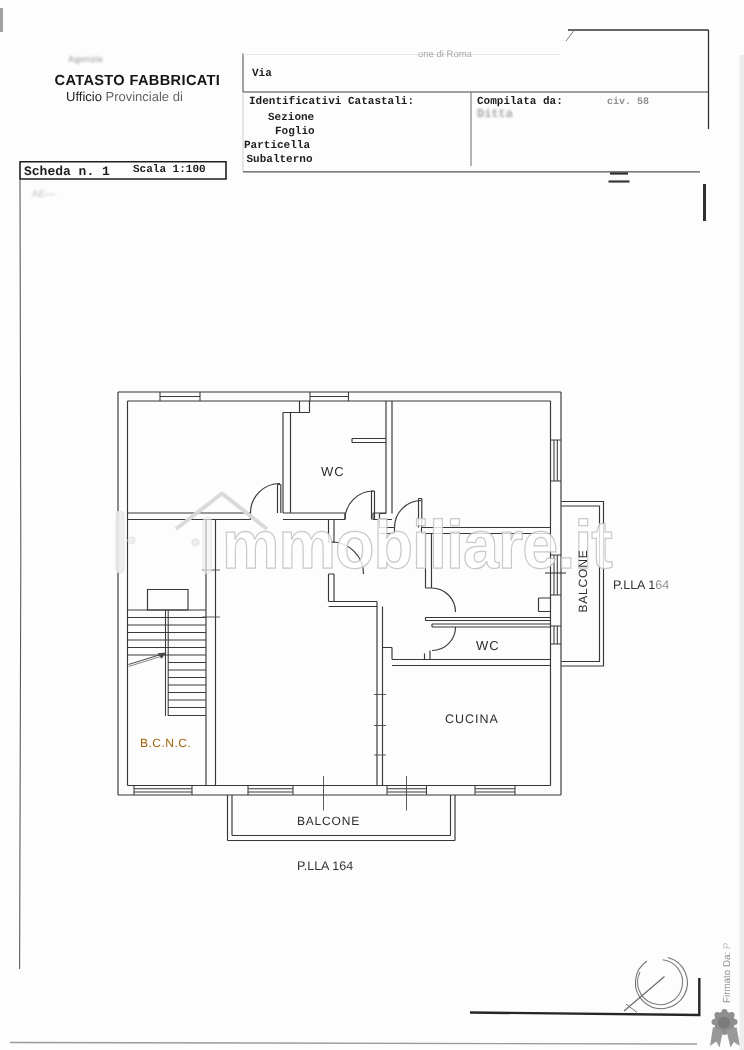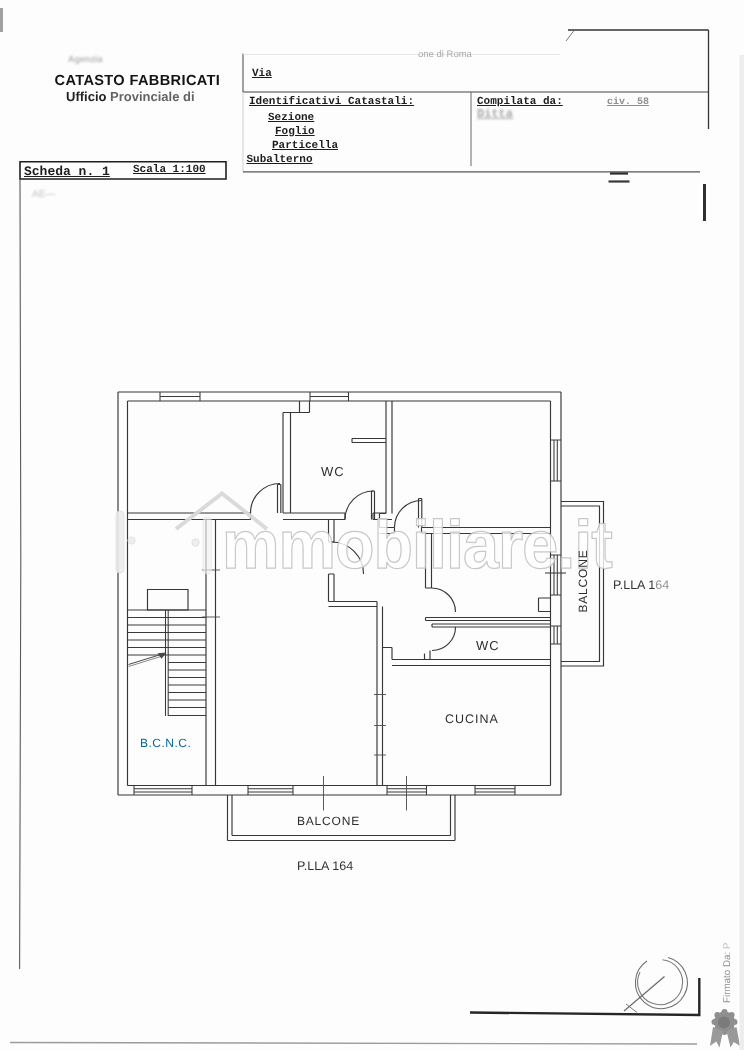--- a/index.html
+++ b/index.html
@@ -1,19 +1,19 @@
 <!DOCTYPE html>
 <html><head>
 <meta charset="utf-8">
 <style>
   html,body{margin:0;padding:0;}
   body{width:744px;height:1050px;background:#fdfdfd;position:relative;overflow:hidden;-webkit-font-smoothing:antialiased;text-rendering:geometricPrecision;
        font-family:"Liberation Sans",sans-serif;}
   .t{position:absolute;white-space:pre;}
-  .mono{font-family:"Liberation Mono",monospace;font-weight:bold;color:#1d1d1d;text-decoration:underline;}
+  .mono{font-family:"Liberation Mono",monospace;font-weight:bold;color:#1d1d1d;}
   svg{position:absolute;left:0;top:0;}
 </style>
 </head>
 <body>
 
 <svg width="744" height="1050" viewBox="0 0 744 1050" fill="none">
 
 <path d="M243,53.5 V92" stroke="#555" stroke-width="1.1"></path>
 <path d="M243,92 H708.5" stroke="#444" stroke-width="1.1"></path>
 <path d="M568,30 H708.5" stroke="#333" stroke-width="1.3"></path>
@@ -165,35 +165,35 @@
 
 <rect x="739.5" y="55" width="4.5" height="995" fill="#ededed" stroke="none"></rect>
 </svg>
 
 <div style="position:absolute;left:0;top:8px;width:2.5px;height:24px;background:#555;opacity:.55;"></div>
 
 <div class="t" style="left:68px;top:54px;font-size:9px;color:#b6b6b6;filter:blur(1px);font-weight:bold;">Agenzia</div>
 
 <div class="t" style="left:54.5px;top:73px;font-size:14.6px;font-weight:bold;color:#141414;letter-spacing:0.35px;">CATASTO FABBRICATI</div>
 
-<div class="t" style="left:66px;top:88.5px;font-size:13px;font-weight:bold;color:#222;">Ufficio <span style="color:#3d3d3d;filter:blur(0.6px);opacity:.8;">Provinciale di</span></div>
+<div class="t" style="left:66px;top:88.5px;font-size:13px;font-weight:normal;color:#222;">Ufficio <span style="color:#3d3d3d;filter:blur(0.6px);opacity:.8;">Provinciale di</span></div>
 
 <div class="t" style="left:418px;top:49px;font-size:9.5px;color:#aaaaaa;filter:blur(0.7px);">one di Roma</div>
 
 <div class="t mono" style="left:252px;top:68px;font-size:11px;">Via</div>
 
 <div class="t mono" style="left:607px;top:69px;font-size:10px;color:#909090;filter:blur(0.5px);font-weight:bold;margin-top:28px;">civ. 58</div>
 
 <div class="t mono" style="left:249px;top:96px;font-size:11px;">Identificativi Catastali:</div>
 
 <div class="t mono" style="left:268px;top:111.5px;font-size:11px;">Sezione</div>
 
 <div class="t mono" style="left:275px;top:125.8px;font-size:11px;">Foglio</div>
 
-<div class="t mono" style="left:244px;top:140px;font-size:11px;padding-left:28px;">Particella</div>
+<div class="t mono" style="left:244px;top:140px;font-size:11px;">Particella</div>
 
 <div class="t mono" style="left:246.5px;top:154.2px;font-size:11px;">Subalterno</div>
 
 <div class="t mono" style="left:477px;top:96px;font-size:11px;">Compilata da:</div>
 
 <div class="t mono" style="left:477px;top:107px;font-size:12px;color:#a5a5a5;filter:blur(0.8px);">Ditta</div>
 
 <div class="t mono" style="left:24px;top:164px;font-size:13px;">Scheda n. 1</div>
 
 <div class="t mono" style="left:133px;top:164px;font-size:11px;">Scala 1:100</div>
@@ -211,21 +211,21 @@
 <div class="t" style="z-index:6;left:222px;top:506px;font-size:68px;font-weight:bold;letter-spacing:-1px;
      color:rgba(255,255,255,0.8);-webkit-text-stroke:1.25px rgba(192,192,192,0.85);
      transform:scaleX(0.95);transform-origin:left top;">mmobiliare.it</div>
 
 <div class="t" style="z-index:7;left:321px;top:464px;font-size:13px;color:#2e2e2e;letter-spacing:1px;">WC</div>
 
 <div class="t" style="z-index:7;left:476px;top:637.5px;font-size:13px;color:#2e2e2e;letter-spacing:1px;">WC</div>
 
 <div class="t" style="z-index:7;left:445px;top:711.5px;font-size:12.5px;color:#2e2e2e;letter-spacing:1px;">CUCINA</div>
 
-<div class="t" style="z-index:7;left:140px;top:735.5px;font-size:12px;color:#0369a1;letter-spacing:0.5px;">B.C.N.C.</div>
+<div class="t" style="z-index:7;left:140px;top:735.5px;font-size:12px;color:#a16207;letter-spacing:0.5px;">B.C.N.C.</div>
 
 <div class="t" style="z-index:7;left:297px;top:813.5px;font-size:12px;color:#2e2e2e;letter-spacing:0.8px;">BALCONE</div>
 
 <div class="t" style="z-index:7;left:553px;top:576px;font-size:12px;color:#2e2e2e;letter-spacing:0.8px;transform:rotate(-90deg);width:59px;text-align:center;">BALCONE</div>
 
 <div class="t" style="z-index:7;left:613px;top:577.5px;font-size:12.5px;color:#333;">P.LLA 1<span style="opacity:.55;">64</span></div>
 
 <div class="t" style="z-index:7;left:297px;top:858.5px;font-size:12.5px;color:#333;">P.LLA 164</div>
 
 <svg width="744" height="1050" viewBox="0 0 744 1050" style="z-index:7;">

